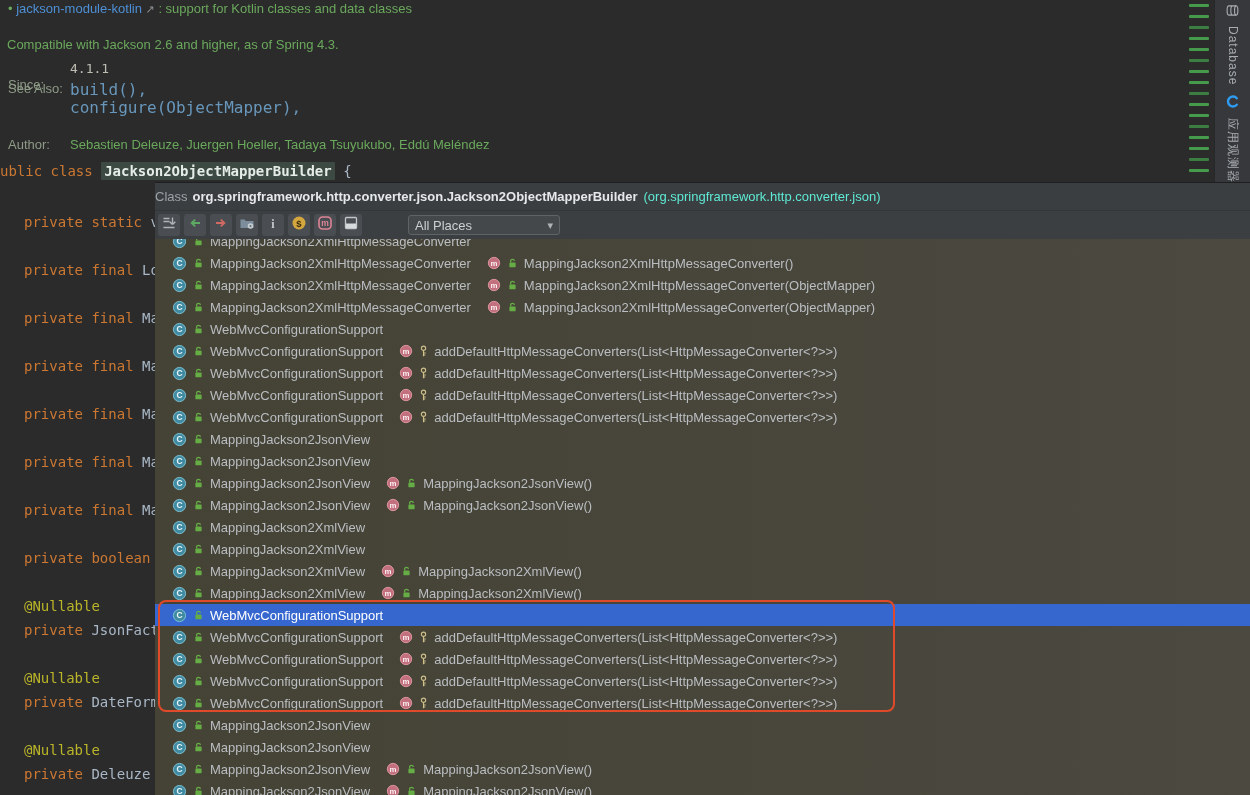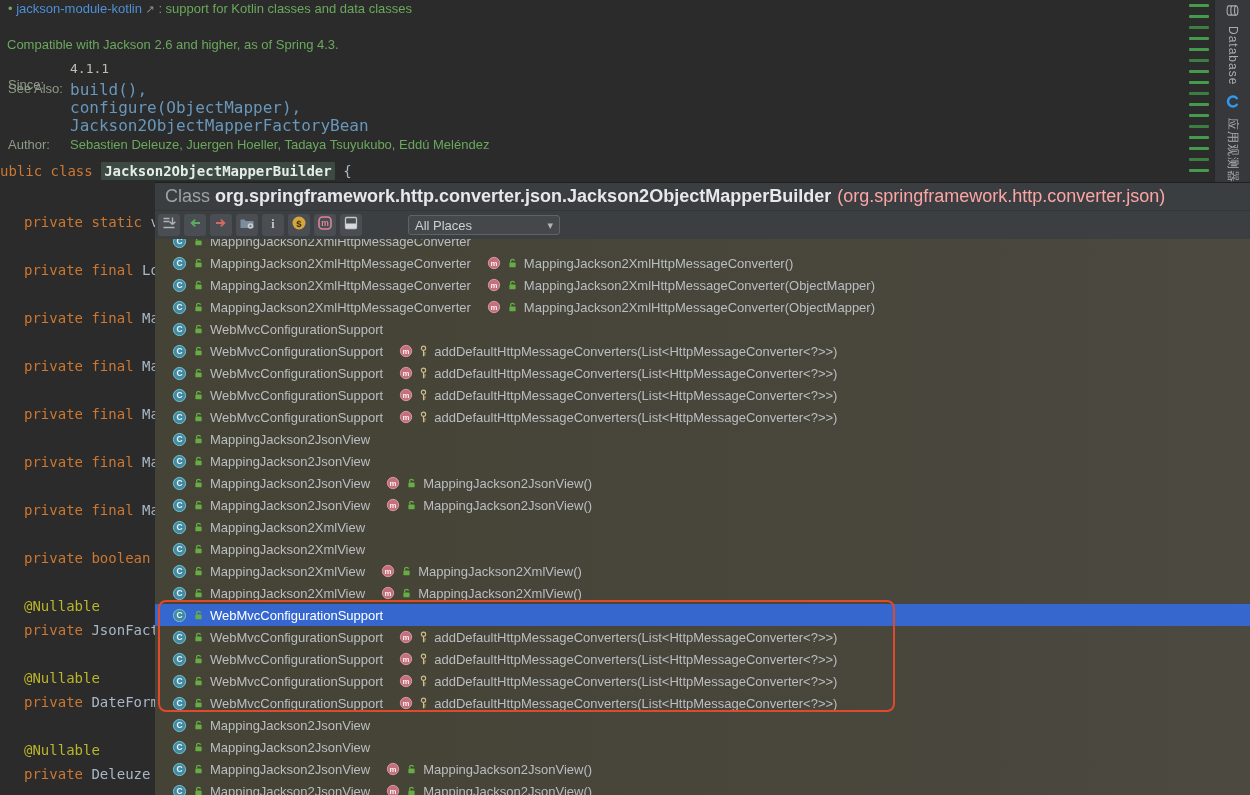--- a/index.html
+++ b/index.html
@@ -32,24 +32,24 @@
   .tok-field{color:#9876aa;}
   
   .gutter{left:1186px;top:0;width:26px;height:183px;z-index:1;}
   .gutter .dash{position:absolute;left:3px;width:20px;height:3px;background:#459a4b;border-radius:1px;}
   .stripe{left:1214px;top:0;width:36px;height:183px;background:#36383b;border-left:1px solid #26282a;z-index:1;
           display:flex;flex-direction:column;align-items:center;gap:9px;padding-top:3px;box-sizing:border-box;}
   .vtext{writing-mode:vertical-rl;text-orientation:sideways;font-size:12px;color:#a9adb2;letter-spacing:1px;white-space:nowrap;}
   .stripe-btn{display:flex;flex-direction:column;align-items:center;gap:5px;cursor:default;}
   
   .popup{left:155px;top:183px;width:1095px;height:612px;z-index:2;box-shadow:0 -1px 0 #1d1f20;}
-  .popup-header{height:27px;background:#3b3e41;display:flex;align-items:center;padding-left:10px;font-size:18px;white-space:nowrap;overflow:hidden;}
+  .popup-header{height:27px;background:#3b3e41;display:flex;align-items:center;padding-left:0;font-size:13px;white-space:nowrap;overflow:hidden;}
   .ph-kind{color:#9da2a6;margin-right:5px;}
   .ph-fqn{color:#e6e8ea;font-weight:bold;}
-  .ph-pkg{color:#fca5a5;margin-left:6px;}
+  .ph-pkg{color:#5eead4;margin-left:6px;}
   .popup-toolbar{height:28px;background:#3c3f42;border-top:1px solid #34373a;display:flex;align-items:center;padding-left:3px;}
   .tbtn{width:22px;height:22px;margin-right:4px;border-radius:3px;background:#4a4e52;display:flex;align-items:center;justify-content:center;}
   .scope-dd{margin-left:42px;width:152px;height:20px;background:#45484b;border:1px solid #5e6366;border-radius:3px;
             display:flex;align-items:center;font-size:13px;color:#cdd0d2;padding:0 6px;box-sizing:border-box;}
   .scope-dd .caret{margin-left:auto;color:#b0b3b6;font-size:11px;}
   .popup-list{position:absolute;left:0;top:56px;right:0;bottom:0;background:linear-gradient(90deg,#454335 0%,#4b4940 100%);overflow:hidden;}
   .rows{margin-top:-9px;}
   .row{height:22px;display:flex;align-items:center;padding-left:17px;font-size:13px;color:#babec2;white-space:nowrap;}
   .row.selected{background:#3567cf;color:#ffffff;}
   .row .ic{display:inline-flex;align-items:center;margin-right:6px;flex:none;}
@@ -66,21 +66,20 @@
   <span class="doc-arrow">↗</span>
   <span class="doc-green"> : support for Kotlin classes and data classes</span>
 </div>
 <div class="abs doc doc-green" style="left:7px;top:37px;">Compatible with Jackson 2.6 and higher, as of Spring 4.3.</div>
 <div class="abs doc doc-label" style="left:8px;top:77px;">Since:</div>
 <div class="abs doc doc-gray" style="left:70px;top:61px;">4.1.1</div>
 <div class="abs doc doc-label" style="left:8px;top:81px;">See Also:</div>
 <div class="abs" style="left:70px;top:81px;">
     <div class="code-ref">build(),</div>
     <div class="code-ref">configure(ObjectMapper),</div>
-    <div class="code-ref">Jackson2ObjectMapperFactoryBean</div>
   </div>
 <div class="abs doc doc-label" style="left:8px;top:137px;">Author:</div>
 <div class="abs doc doc-green" style="left:70px;top:137px;">Sebastien Deleuze, Juergen Hoeller, Tadaya Tsuyukubo, Eddú Meléndez</div>
 
 <div class="abs decl">
   <span class="kw">ublic class </span><span class="name">Jackson2ObjectMapperBuilder</span><span class="plain"> {</span>
 </div>
 
 <div class="abs left-code">
     <div class="code-line" style="top: 31px;"><span class="tok-kw">private static </span><span class="tok-plain">v</span></div>

